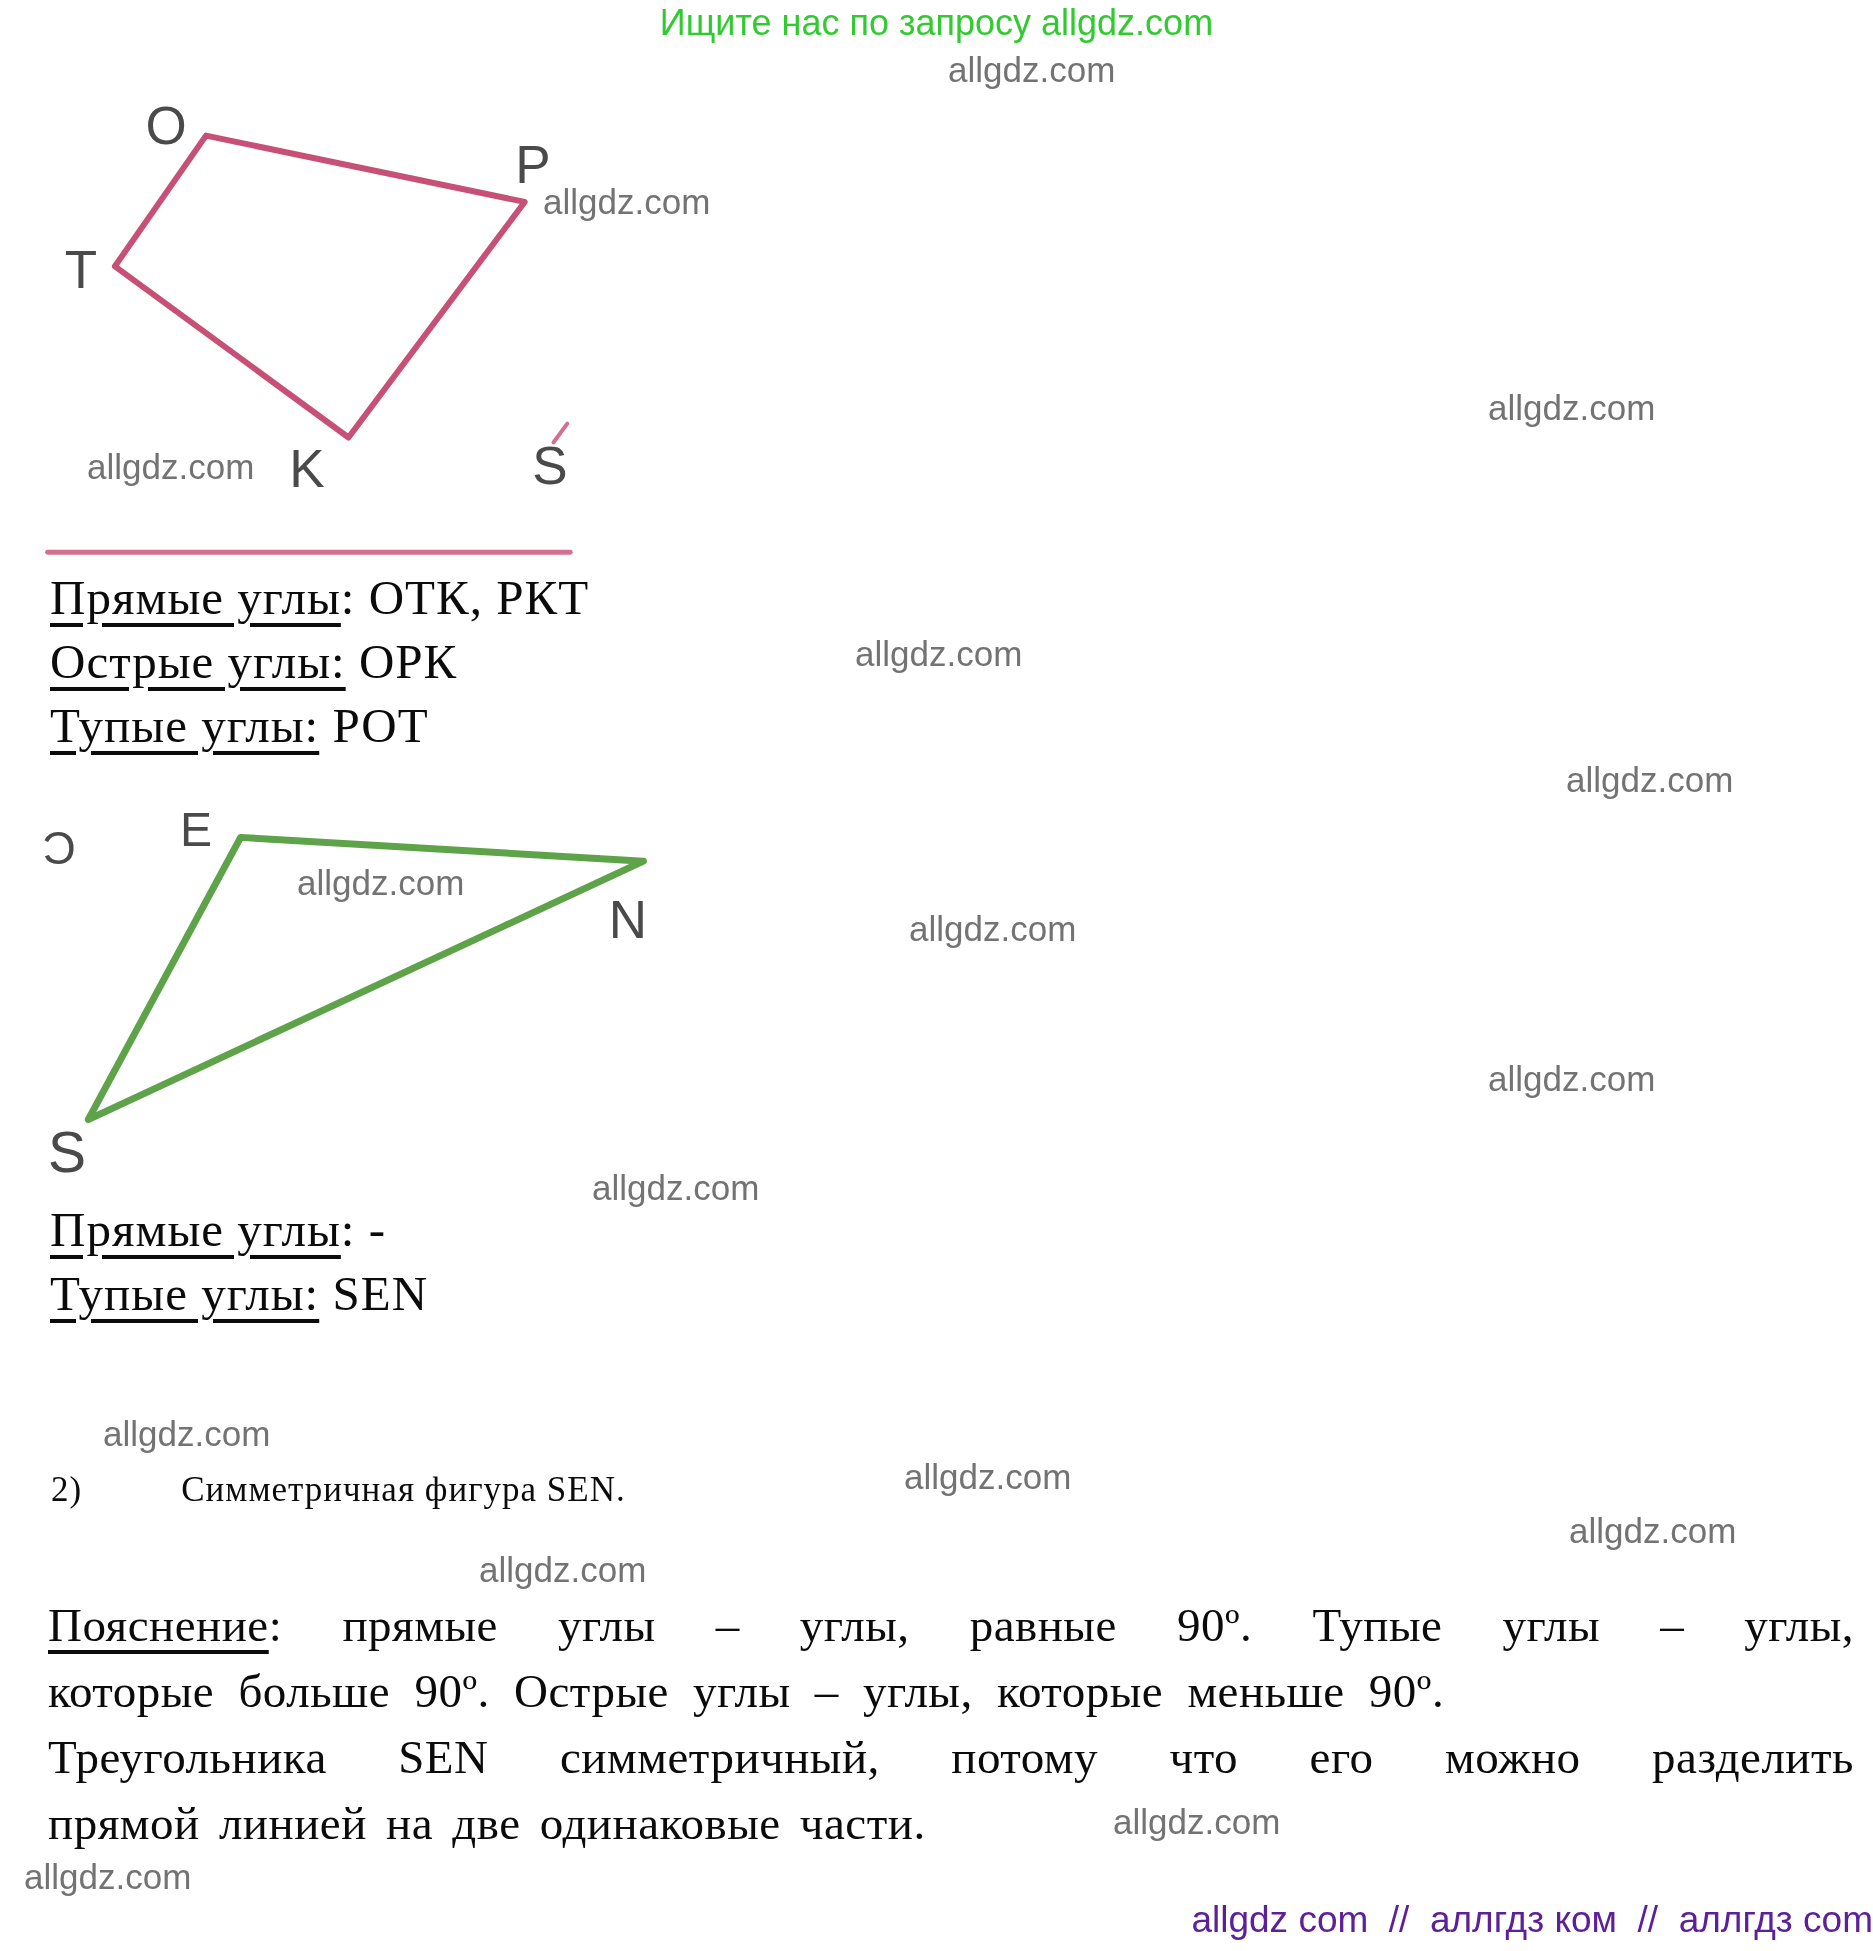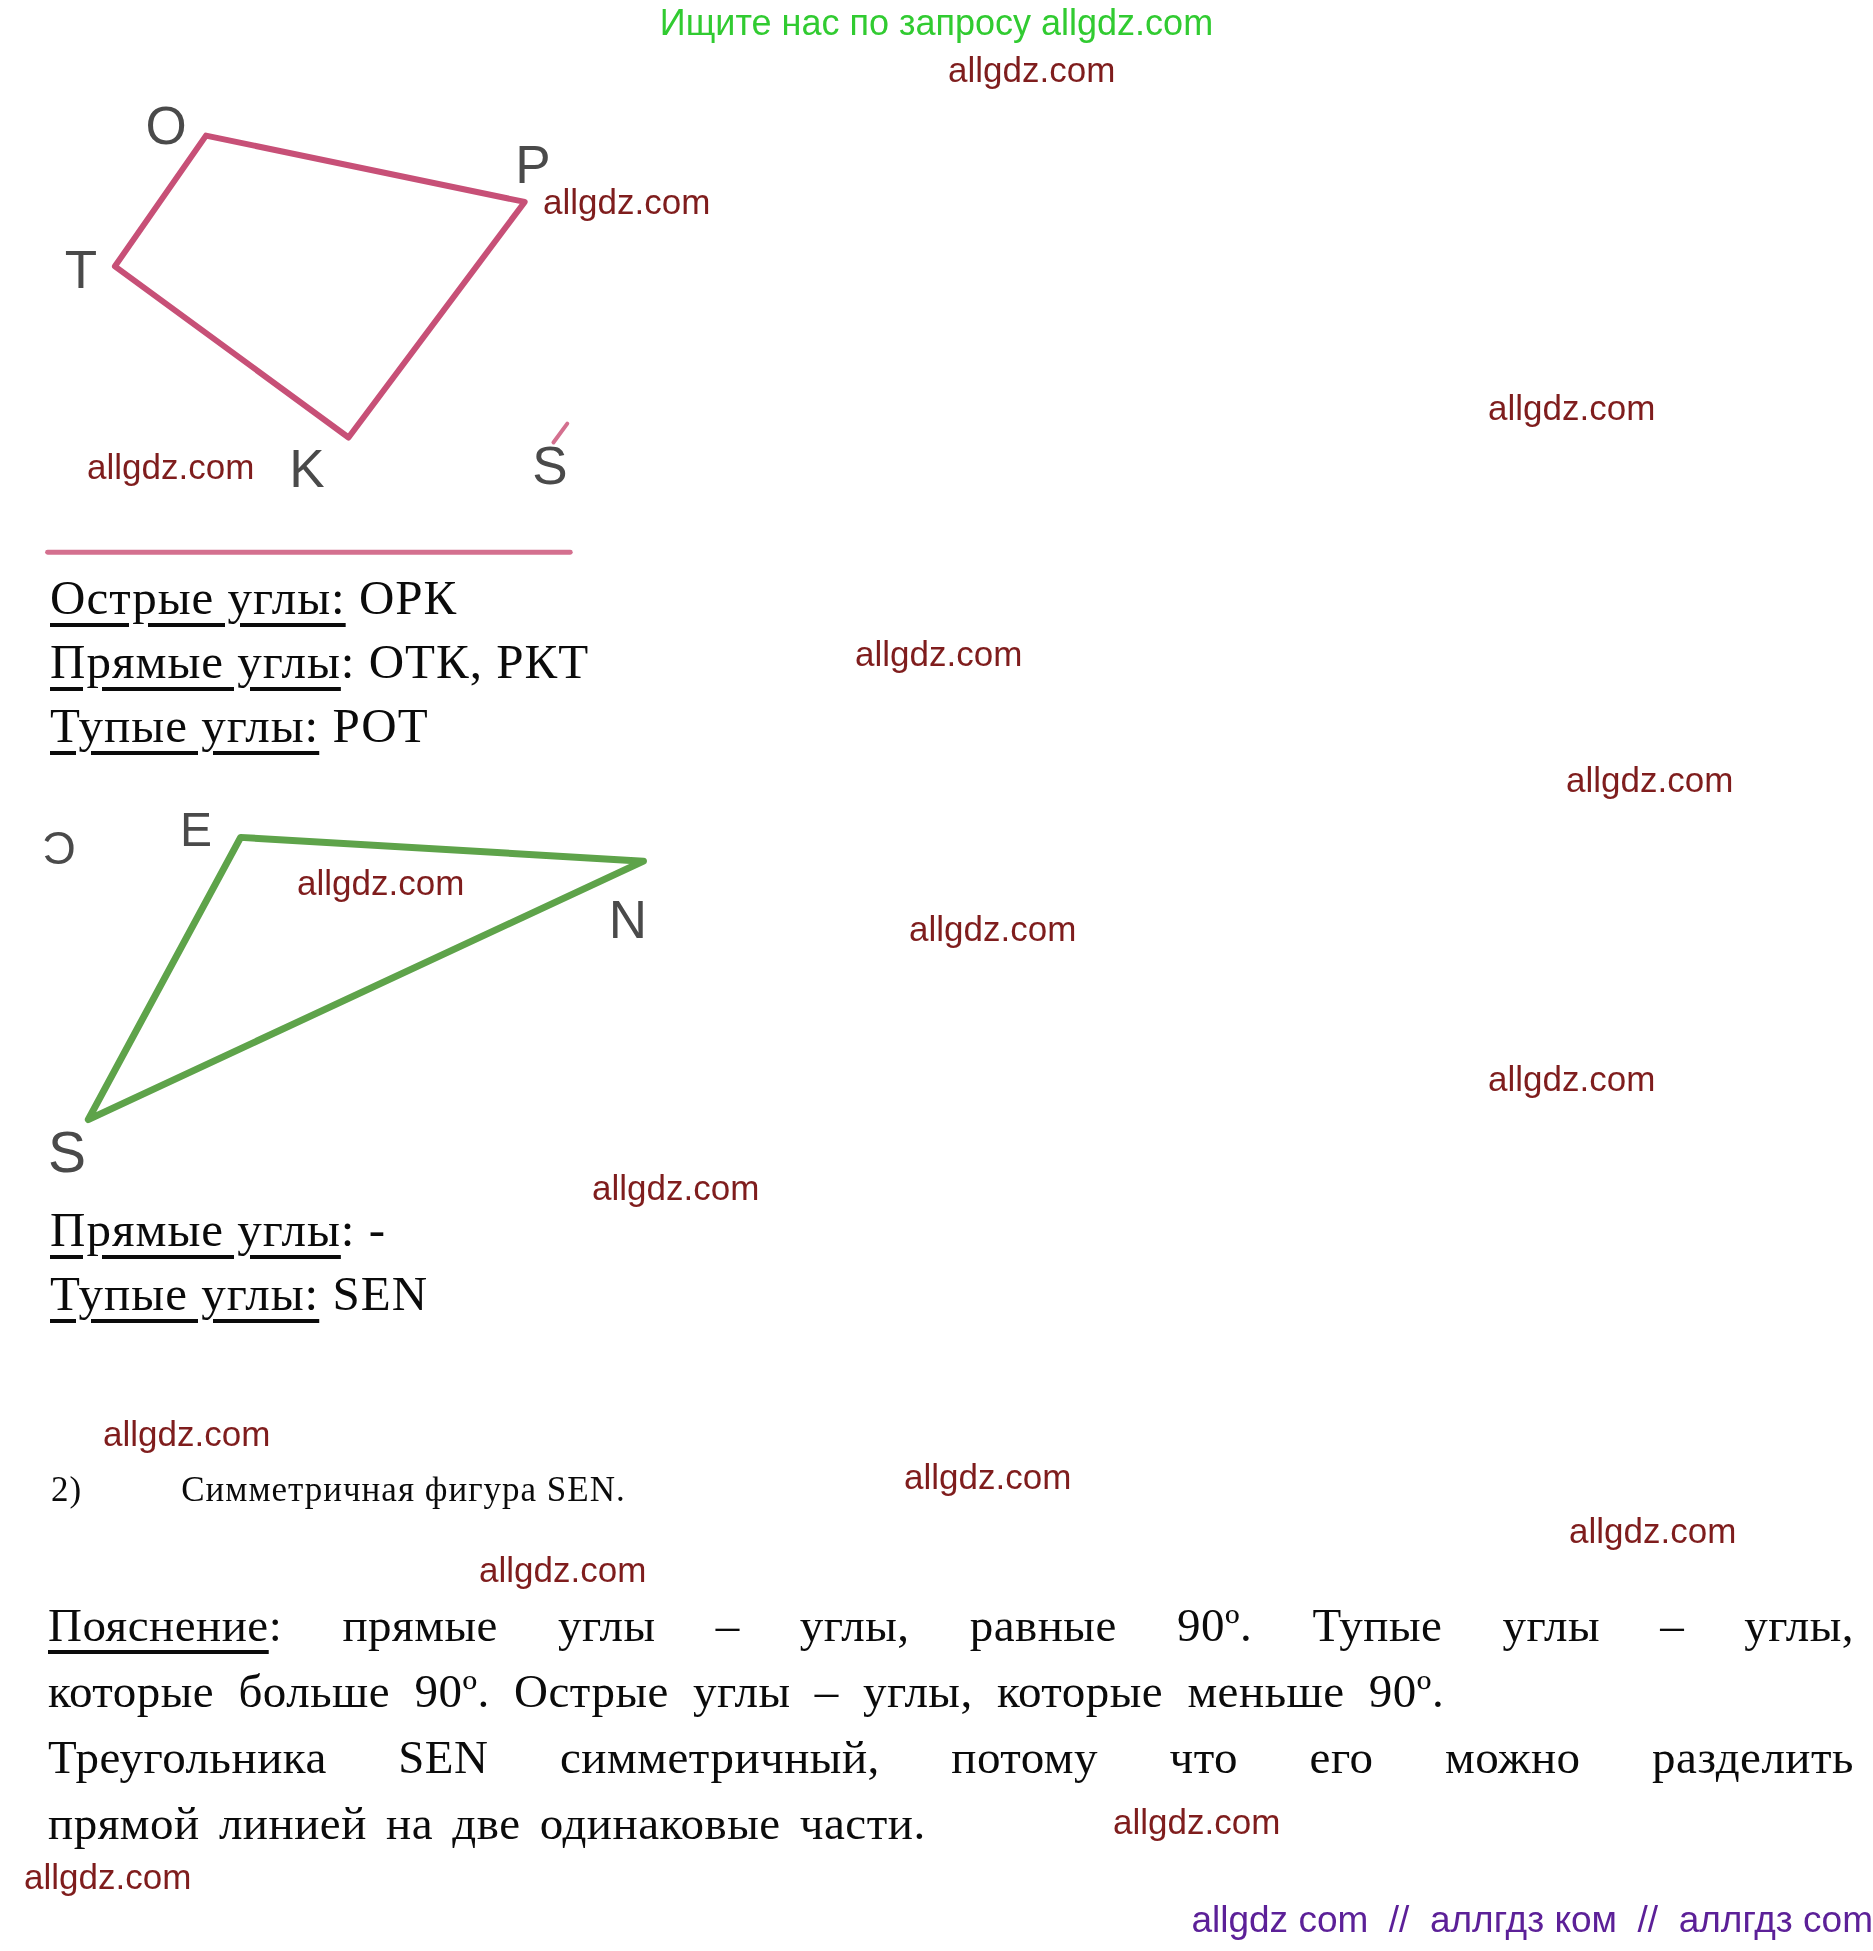--- a/index.html
+++ b/index.html
@@ -3,21 +3,21 @@
 <meta charset="utf-8">
 <style>
   html,body{margin:0;padding:0;background:#ffffff;}
   .page{position:relative;width:1873px;height:1951px;background:#ffffff;overflow:hidden;
         font-family:"Liberation Serif",serif;color:#0b0b0b;}
 
   .promo{position:absolute;top:2px;left:0;width:100%;text-align:center;
          font-family:"Liberation Sans",sans-serif;font-size:36px;font-weight:400;}
 
   .wm{position:absolute;font-family:"Liberation Sans",sans-serif;font-size:35px;
-      color:#7f1d1d;white-space:nowrap;}
+      color:#737373;white-space:nowrap;}
 
   svg.layer{position:absolute;left:0;top:0;}
 
   .fig-label{position:absolute;transform:translate(-50%,-50%);
              font-family:"Liberation Sans",sans-serif;color:#4a4a4a;line-height:1;}
 
   .ans-block{position:absolute;left:50px;font-size:49px;line-height:64px;
              letter-spacing:1px;white-space:nowrap;}
   .u{text-decoration:underline;text-decoration-thickness:4px;text-underline-offset:9px;}
 
@@ -72,22 +72,22 @@
       <span class="wm" style="left: 592px; top: 1168px;">allgdz.com</span>
       <span class="wm" style="left: 103px; top: 1414px;">allgdz.com</span>
       <span class="wm" style="left: 904px; top: 1457px;">allgdz.com</span>
       <span class="wm" style="left: 1569px; top: 1511px;">allgdz.com</span>
       <span class="wm" style="left: 479px; top: 1550px;">allgdz.com</span>
       <span class="wm" style="left: 1113px; top: 1802px;">allgdz.com</span>
       <span class="wm" style="left: 24px; top: 1857px;">allgdz.com</span>
     </div>
 
   <div class="ans-block" style="top:566px">
+    <div><span class="u">Прямые углы</span><span>: ОТК, РКТ</span></div>
     <div><span class="u">Острые углы:</span><span> ОРК</span></div>
-    <div><span class="u">Прямые углы</span><span>: ОТК, РКТ</span></div>
     <div><span class="u">Тупые углы:</span><span> РОТ</span></div>
   </div>
 
   <div class="ans-block" style="top:1198px">
     <div><span class="u">Прямые углы</span><span>: -</span></div>
     <div><span class="u">Тупые углы:</span><span> SEN</span></div>
   </div>
 
   <div class="item2">
     <span>2)</span><span class="item2-text">Симметричная фигура SEN.</span>

